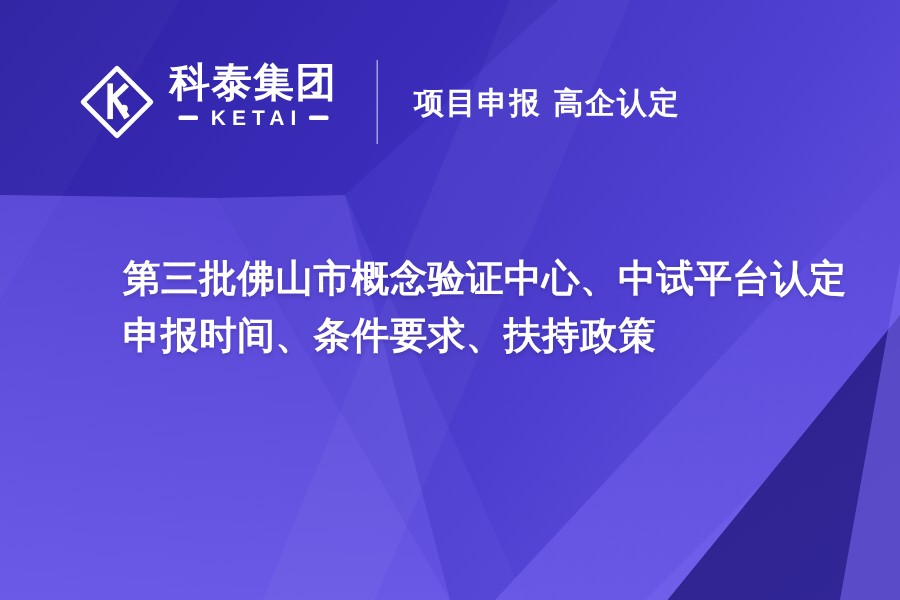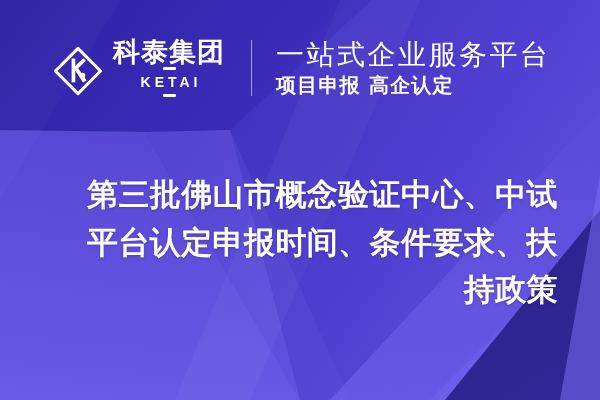--- a/index.html
+++ b/index.html
@@ -34,21 +34,21 @@
     width: 600px;
     height: 135px;
     display: flex;
     align-items: center;
     padding-left: 52px;
     z-index: 5;
   }
 
   .logo-block {
     display: flex;
-    align-items: flex-end;
+    align-items: flex-start;
     gap: 9px;
   }
 
   .logo-mark {
     width: 52px;
     height: 52px;
     flex: 0 0 52px;
   }
   .logo-mark svg { display: block; }
 
@@ -66,21 +66,20 @@
     line-height: 1.02;
     white-space: nowrap;
     font-family: "DejaVu Sans", "Liberation Sans", sans-serif;
   }
   .logo-en-row {
     display: flex;
     align-items: center;
     gap: 5px;
     width: 100%;
     justify-content: center;
-    flex-direction: column;
   }
   .logo-dash {
     display: block;
     height: 3px;
     width: 13px;
     background: #ffffff;
     border-radius: 1px;
   }
   .logo-en {
     color: #ffffff;
@@ -121,32 +120,31 @@
     font-weight: 700;
     letter-spacing: 1.2px;
     line-height: 1.1;
     white-space: nowrap;
     font-family: "DejaVu Serif", "Liberation Serif", serif;
   }
 
   
   .headline {
     position: absolute;
-    left: 66px;
+    left: 82px;
     top: 150px;
     width: 492px;
     z-index: 5;
     color: #ffffff;
-    font-size: 31px;
+    font-size: 25px;
     font-weight: 700;
     line-height: 1.54;
     letter-spacing: 0.4px;
     font-family: "DejaVu Sans", "Liberation Sans", sans-serif;
     text-shadow: 0 1px 3px rgba(20,10,70,0.22);
-    text-align: right;
   }
 </style>
 </head>
 <body>
 
 <div class="banner">
 
   <div class="bg-layer">
     <svg viewBox="0 0 600 400" width="600" height="400" aria-hidden="true">
       <defs>
@@ -216,20 +214,19 @@
           <i class="logo-dash"></i>
           <span class="logo-en">KETAI</span>
           <i class="logo-dash"></i>
         </span>
       </span>
     </div>
 
     <span class="divider"></span>
 
     <div class="slogan-block">
-      <span class="slogan-main">一站式企业服务平台</span>
       <span class="slogan-sub">项目申报 高企认定</span>
     </div>
   </div>
 
   <h1 class="headline">第三批佛山市概念验证中心、中试平台认定申报时间、条件要求、扶持政策</h1>
 
 </div>
 
 </body></html>

